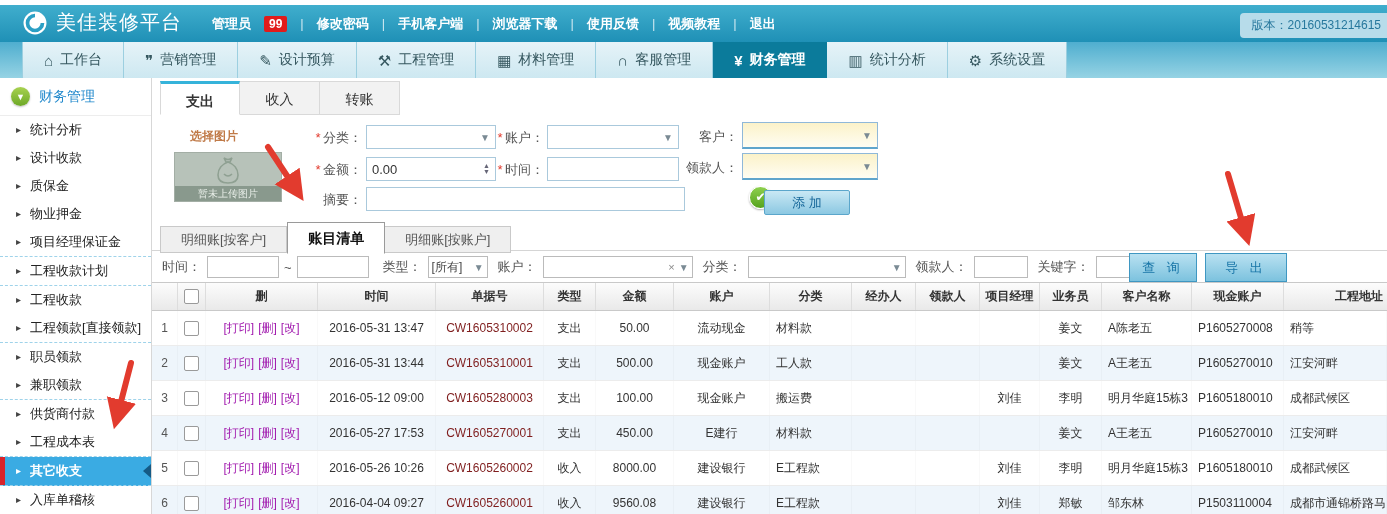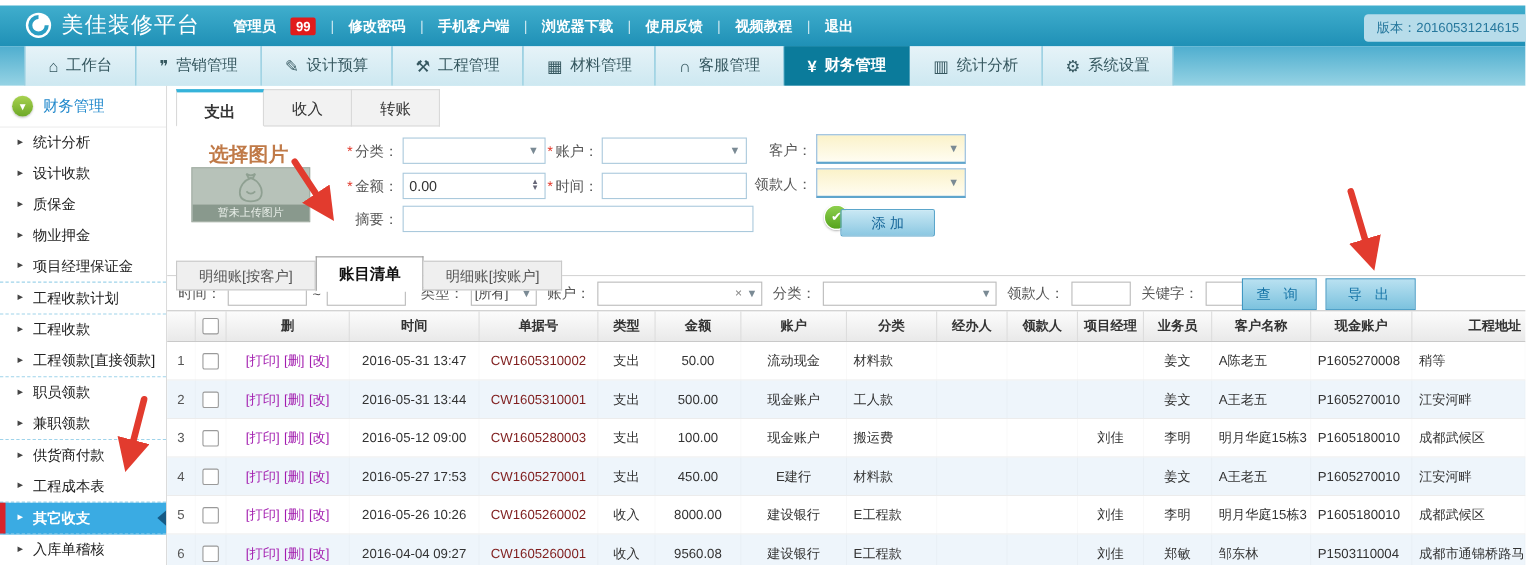--- a/index.html
+++ b/index.html
@@ -44,42 +44,42 @@
   .notch{position:absolute;right:0;top:50%;margin-top:-7px;width:0;height:0;
          border-top:7px solid transparent;border-bottom:7px solid transparent;border-right:8px solid #155a85;}
   
   .content{position:absolute;left:152px;top:78px;right:0;bottom:0;background:#fff;}
   .maintabs{position:absolute;left:8px;top:3px;display:flex;}
   .mtab{width:80px;height:34px;line-height:34px;text-align:center;font-size:14px;color:#333;
         background:#f2f2f2;border:1px solid #d9d9d9;border-left:none;cursor:pointer;box-sizing:border-box;}
   .mtab:first-child{border-left:1px solid #d9d9d9;}
   .mtab.active{background:#fff;border-top:3px solid #35b3da;border-bottom:1px solid #fff;font-weight:bold;}
   
-  .pick{position:absolute;left:38px;top:50px;color:#c07a48;font-weight:bold;font-size:18px;}
+  .pick{position:absolute;left:38px;top:50px;color:#c07a48;font-weight:bold;font-size:12px;}
   .imgbox{position:absolute;left:22px;top:74px;width:106px;height:48px;background:#b7c2b9;
           border:1px solid #a3aea5;overflow:hidden;cursor:pointer;}
   .imgbox svg{display:block;margin:2px auto 0;}
   .imgcap{position:absolute;left:0;bottom:0;width:100%;height:15px;background:rgba(125,142,130,.8);
           color:#e9efe9;font-size:10px;text-align:center;line-height:15px;}
   .flabel{position:absolute;font-size:13px;color:#555;text-align:right;white-space:nowrap;}
   .req{color:#e23b2e;margin-right:3px;}
   .fbox{position:absolute;height:22px;border:1px solid #aac9dc;background:#fff;font-size:13px;color:#333;
         display:flex;align-items:center;padding:0 5px;box-sizing:content-box;cursor:text;}
   .fbox .dd{margin-left:auto;color:#7a8a94;font-size:10px;cursor:pointer;}
   .yellow{height:24px;border:1px solid #8fb8d9;border-bottom:2px solid #5fa5cc;
           background:linear-gradient(180deg,#fbf2c9,#fffdf2);}
   .spin{margin-left:auto;display:flex;flex-direction:column;line-height:6px;font-size:7px;color:#667;cursor:pointer;}
   .addbtn{position:absolute;left:612px;top:112px;width:84px;height:23px;border:1px solid #5ba6cb;border-radius:2px;
           background:linear-gradient(180deg,#c9e8f4,#8cc8e2);color:#18689a;font-size:13px;
           text-align:center;line-height:23px;cursor:pointer;}
   .gcheck{position:absolute;left:597px;top:108px;width:21px;height:21px;border-radius:50%;
           background:linear-gradient(180deg,#8ed04e,#55a31d);color:#fff;font-size:12px;text-align:center;
           line-height:21px;border:1px solid #fff;box-shadow:0 1px 2px rgba(0,0,0,.3);}
   
-  .subtabs{position:absolute;left:8px;top:155px;display:flex;align-items:flex-end;height:31px;z-index:2;}
+  .subtabs{position:absolute;left:8px;top:144px;display:flex;align-items:flex-end;height:31px;z-index:2;}
   .stab{height:25px;line-height:25px;padding:0 20px;font-size:13px;color:#555;background:#efefef;
         border:1px solid #c9c9c9;border-left:none;cursor:pointer;}
   .stab:first-child{border-left:1px solid #c9c9c9;}
   .stab.active{height:30px;line-height:30px;background:#fff;color:#111;font-weight:bold;
                border:1px solid #9a9a9a;border-bottom:1px solid #fff;margin-bottom:-1px;font-size:14px;}
   
   .filters{position:absolute;left:0;top:172px;right:0;height:32px;display:flex;align-items:center;
            padding-left:10px;font-size:13px;color:#555;border-top:1px solid #d5d5d5;}
   .fitem{display:flex;align-items:center;margin-right:6px;white-space:nowrap;}
   .sinput{height:20px;border:1px solid #bbb;background:#fff;display:inline-block;}

